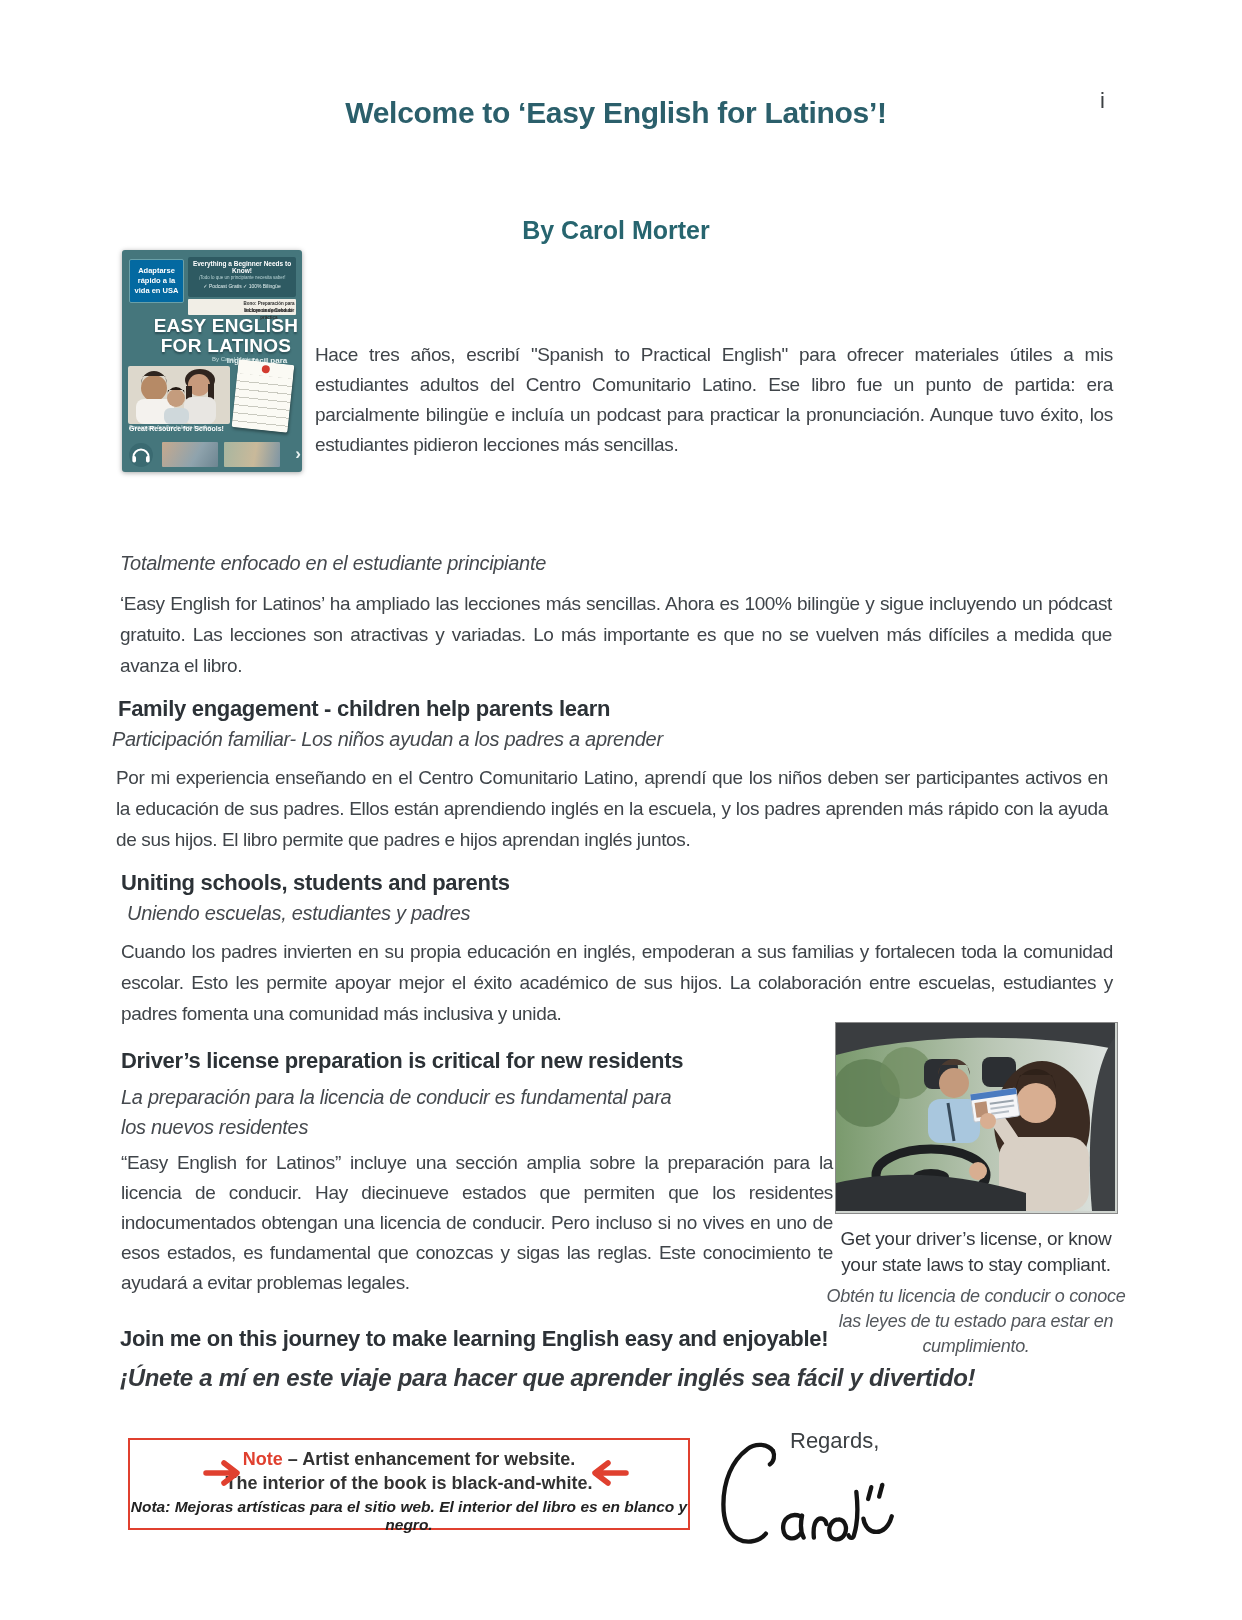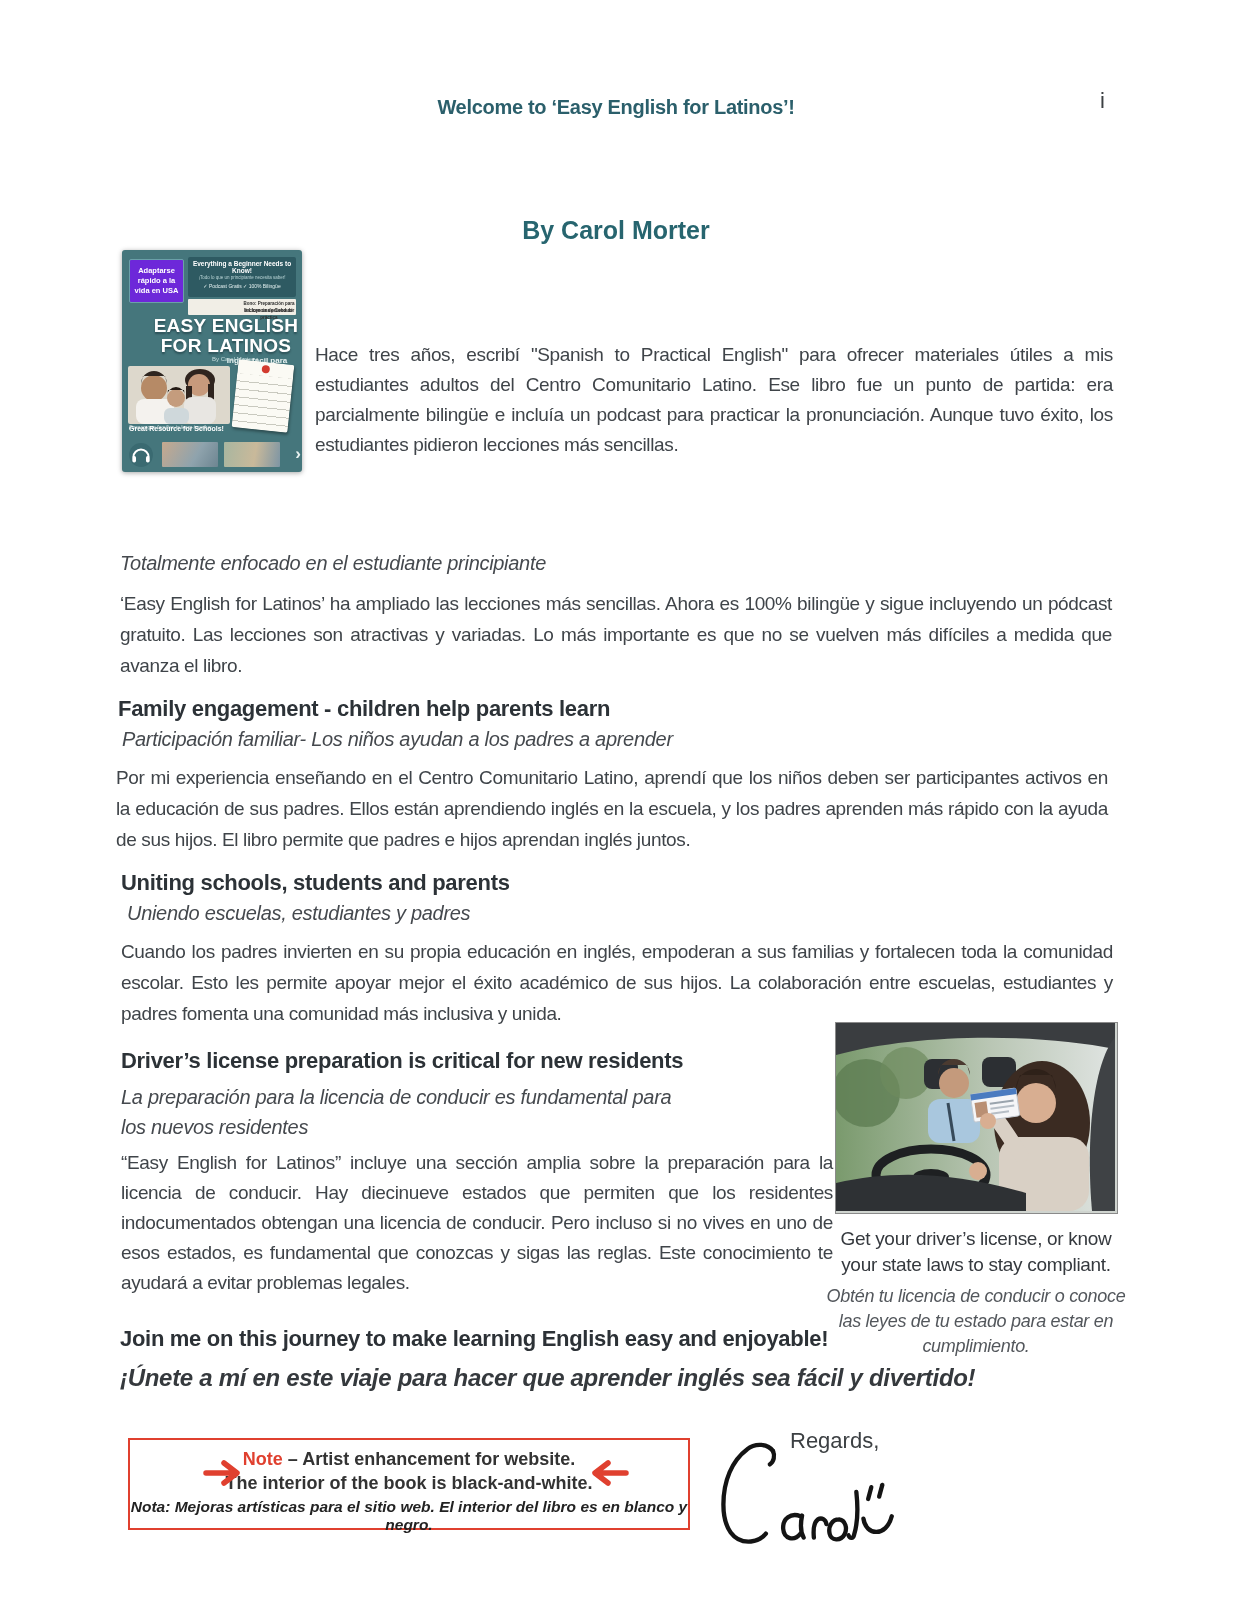--- a/index.html
+++ b/index.html
@@ -8,39 +8,39 @@
     background:#ffffff; overflow:hidden;
     font-family:"Liberation Sans", sans-serif; color:#3f4449;
   }
   .abs { position:absolute; }
 
   
   .pagenum { left:1100px; top:88px; font-size:22px; color:#3c4043; }
   .content { left:120px; top:0; width:992px; height:100%; position:absolute; }
   .title {
     position:absolute; left:0; top:96px; width:100%; text-align:center;
-    font-size:20px; font-weight:bold; color:#2b5f6b; letter-spacing:-0.3px; margin:0;
+    font-size:30px; font-weight:bold; color:#2b5f6b; letter-spacing:-0.3px; margin:0;
   }
   .subtitle {
     position:absolute; left:0; top:148px; width:100%; text-align:center;
     font-size:24px; font-style:italic; color:#2f6a75; font-weight:400;
   }
   .byline {
     position:absolute; left:0; top:216px; width:100%; text-align:center;
     font-size:25px; font-weight:bold; color:#27656f;
   }
 
   
   .cover {
     left:122px; top:250px; width:180px; height:222px;
     background:#45767c; border-radius:3px; box-shadow:0 1px 5px rgba(0,0,0,.35);
   }
   .cover * { position:absolute; box-sizing:border-box; }
   .cv-badge {
-    left:7px; top:9px; width:55px; height:44px; background:#6d28d9; border:1px solid #6ba0a8;
+    left:7px; top:9px; width:55px; height:44px; background:#0369a1; border:1px solid #6ba0a8;
     border-radius:2px; color:#fff; font-size:7.5px; font-weight:bold; text-align:center;
     padding-top:6px; line-height:1.35;
   }
   .cv-head {
     left:66px; top:7px; width:108px; height:40px; background:#2e5a62; border-radius:2px;
     color:#fff; text-align:center; padding:3px 2px 0;
   }
   .cv-head span { position:static; display:block; }
   .cv-head-title { font-size:6.5px; font-weight:bold; }
   .cv-head-sub { font-size:4.5px; color:#b9d4d6; margin-top:1px; }
@@ -80,21 +80,21 @@
     left:315px; top:340px; width:798px; margin:0;
     font-size:19px; line-height:30px; letter-spacing:-0.35px;
     text-align:justify; color:#3f4449;
   }
 
   
   .sec-h { font-size:22px; font-weight:bold; color:#2c3237; letter-spacing:-0.3px; }
   .sec-s { font-size:20px; font-style:italic; color:#45494e; letter-spacing:-0.3px; }
   .sec-b { font-size:19px; line-height:31px; letter-spacing:-0.35px; text-align:justify; color:#3f4449; width:992px; }
   .s1h { left:120px; top:520px; } .s1s { left:120px; top:552px; } .s1b { left:120px; top:588px; }
-  .s2h { left:118px; top:696px; } .s2s { left:122px; top:728px;text-align:center; } .s2b { left:116px; top:762px; }
+  .s2h { left:118px; top:696px; } .s2s { left:112px; top:728px;text-align:center; } .s2b { left:116px; top:762px; }
   .s3h { left:121px; top:870px; } .s3s { left:127px; top:902px;font-style:italic; } .s3b { left:121px; top:936px; }
 
   
   .s4h { left:121px; top:1048px; }
   .s4s { left:121px; top:1082px; width:560px; line-height:30px; }
   .s4b { left:121px; top:1148px; width:712px; line-height:30px; }
 
   
   .car-fig { left:835px; top:1022px; width:281px; height:190px; border:1px solid #8a8a8a; background:#cfd4cf; }
   .cap-en {

